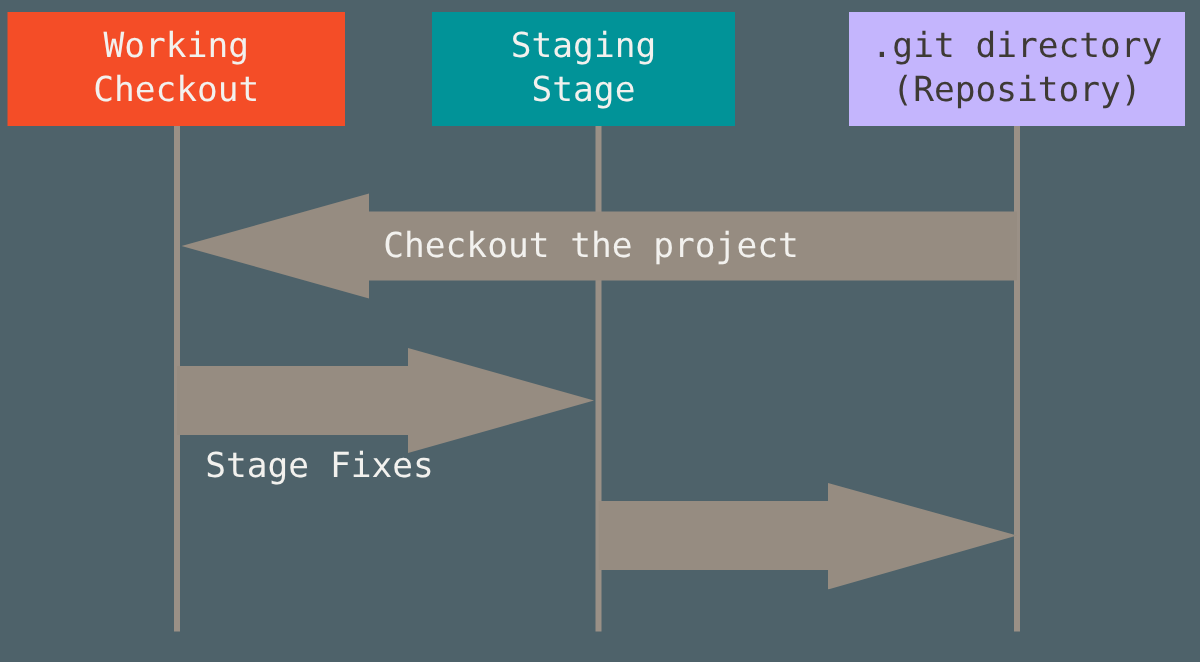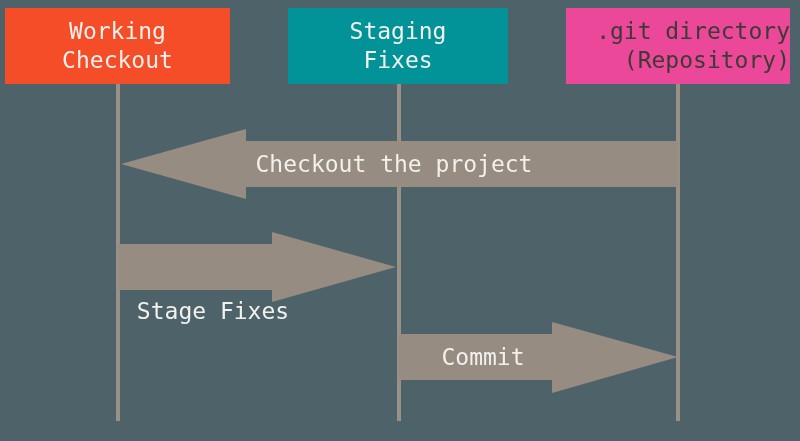--- a/index.html
+++ b/index.html
@@ -26,22 +26,22 @@
     justify-content: center;
     align-items: center;
     text-align: center;
     font-size: 23px;
     line-height: 29px;
     color: #f2f1ee;
     letter-spacing: 0px;
     white-space: nowrap;
   }
   #box-working { left: 5px;   width: 225px; background: #f44d27; }
-  #box-staging { left: 288px; width: 220px; background: #019398; }
-  #box-git     { left: 566px; width: 224px; background: #ec4899; color: #3e3a35; align-items: flex-end; }
+  #box-staging { left: 288px; width: 202px; background: #019398; }
+  #box-git     { left: 566px; width: 224px; background: #c4b5fd; color: #3e3a35; }
   
   .lifeline {
     position: absolute;
     top: 84px;
     width: 4px;
     height: 337px;
     background: #9a9086;
   }
   #line-working { left: 116px; }
   #line-staging { left: 397px; }
@@ -66,21 +66,21 @@
 <body>
 
 <div id="canvas">
 
   <div class="col-box" id="box-working">
     <span>Working</span>
     <span>Checkout</span>
   </div>
   <div class="col-box" id="box-staging">
     <span>Staging</span>
-    <span>Fixes</span>
+    <span>Stage</span>
   </div>
   <div class="col-box" id="box-git">
     <span>.git directory</span>
     <span>(Repository)</span>
   </div>
 
   <div class="lifeline" id="line-working"></div>
   <div class="lifeline" id="line-staging"></div>
   <div class="lifeline" id="line-git"></div>
 
@@ -90,15 +90,14 @@
   <div class="arrow-label" id="label-checkout">Checkout the project</div>
 
   <svg class="arrow-svg" id="arrow-stage-svg" width="280" height="70" viewBox="0 0 280 70">
     <polygon points="0,12 154,12 154,0 278,35 154,70 154,58 0,58" fill="#968c81"></polygon>
   </svg>
   <div class="arrow-label" id="label-stage">Stage Fixes</div>
 
   <svg class="arrow-svg" id="arrow-commit-svg" width="280" height="71" viewBox="0 0 280 71">
     <polygon points="0,12 153,12 153,0 279,35 153,71 153,58 0,58" fill="#968c81"></polygon>
   </svg>
-  <div class="arrow-label" id="label-commit">Commit</div>
 
 </div>
 
 </body></html>

